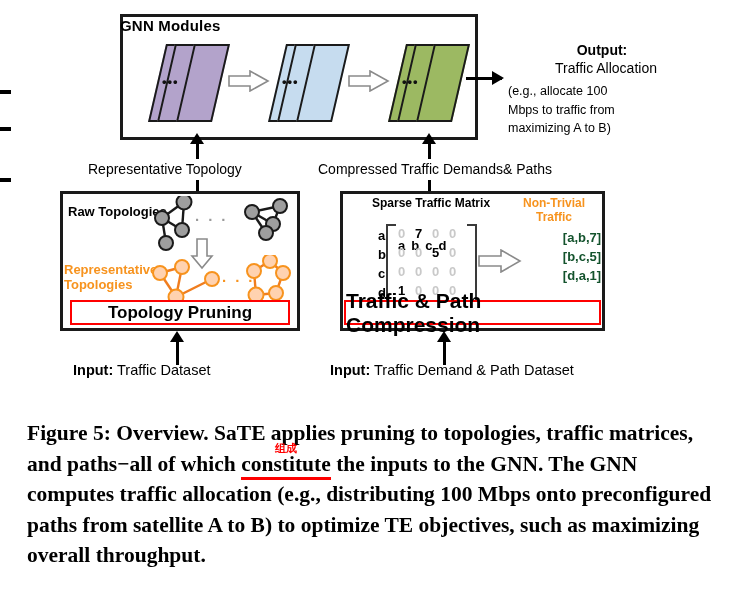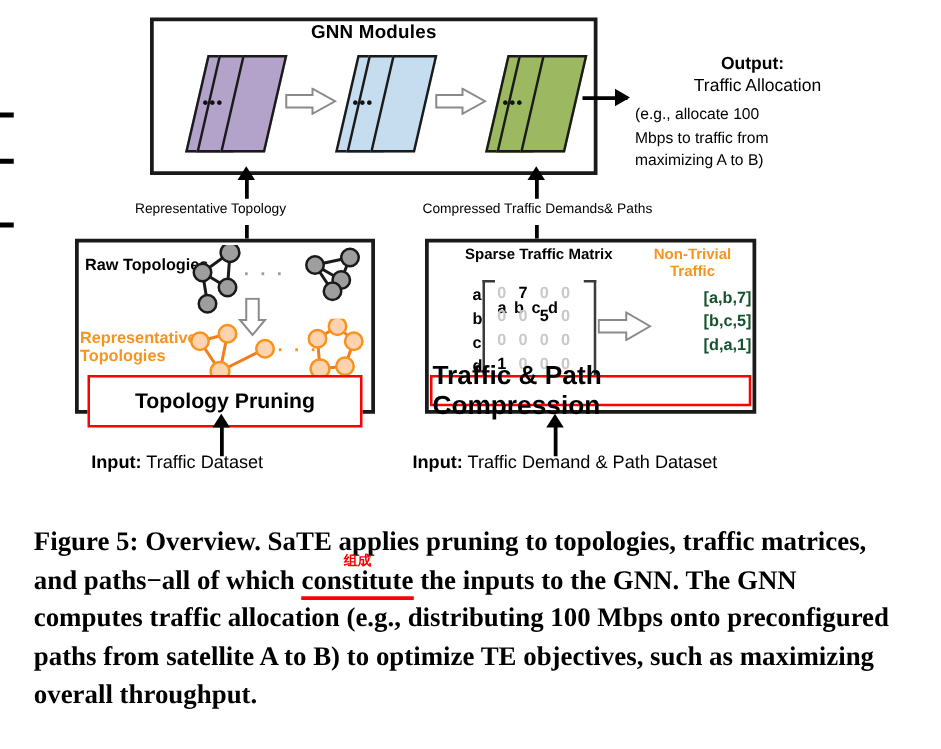--- a/index.html
+++ b/index.html
@@ -7,21 +7,21 @@
        font-family:"Liberation Sans",sans-serif;color:#000;}
   .abs{position:absolute;}
   .fig{position:absolute;left:0;top:0;width:753px;height:400px;}
 
   
   .edge-dash{position:absolute;left:0;width:11px;height:4px;background:#000;}
 
   
   .gnn-box{position:absolute;left:120px;top:14px;width:358px;height:126px;
            border:3px solid #1a1a1a;background:#fff;box-sizing:border-box;}
-  .gnn-title{position:absolute;left:120px;top:17px;width:358px;text-align:center;
+  .gnn-title{position:absolute;left:120px;top:17px;width:358px;text-align:left;
              font-size:15px;font-weight:bold;letter-spacing:.2px;}
 
   
   .stack{position:absolute;top:44px;width:74px;height:78px;}
   .sheet{position:absolute;top:0;width:30px;height:78px;
          border:2px solid #1a1a1a;box-sizing:border-box;
          transform:skewX(-13deg);transform-origin:bottom left;}
   .sheet.s1{left:0;}
   .sheet.s2{left:9px;}
   .sheet.s3{left:28px;width:36px;}
@@ -45,21 +45,21 @@
   .out-sub{position:absolute;left:506px;top:60px;width:200px;text-align:center;
            font-size:14px;}
   .out-lines{position:absolute;left:508px;top:82px;width:210px;font-size:12.5px;
              line-height:18.5px;}
 
   
   .up-arrow{position:absolute;width:3px;background:#000;}
   .up-arrow:before{content:"";position:absolute;left:-6px;top:-9px;
      border-bottom:11px solid #000;border-left:7.5px solid transparent;border-right:7.5px solid transparent;}
   .tick{position:absolute;width:3px;background:#000;}
-  .conn-label{position:absolute;font-size:11px;white-space:nowrap;margin-left:20px;}
+  .conn-label{position:absolute;font-size:14px;white-space:nowrap;}
 
   
   .panel{position:absolute;border:3px solid #1a1a1a;background:#fff;box-sizing:border-box;}
   .panelL{left:60px;top:191px;width:240px;height:140px;}
   .panelR{left:340px;top:191px;width:265px;height:140px;}
   .redbar{position:absolute;border:2.5px solid #ff0000;background:#fff;
           box-sizing:border-box;display:flex;align-items:center;justify-content:center;
           font-weight:bold;color:#000;}
 
   .lbl-raw{position:absolute;left:68px;top:204px;font-size:13px;font-weight:bold;}
@@ -223,21 +223,21 @@
     <g fill="#ffd2b0" stroke="#f7931e" stroke-width="2">
       <circle cx="104" cy="16" r="7"></circle>
         <circle cx="120" cy="6" r="7"></circle>
       <circle cx="133" cy="18" r="7"></circle>
         <circle cx="126" cy="38" r="7"></circle>
       <circle cx="106" cy="40" r="7.5"></circle>
     </g>
   </svg>
   <div class="dots-mid orange" style="left:222px;top:272px">· · ·</div>
 
-  <div class="redbar" style="left:70px;top:300px;width:220px;height:42px;font-size:17px;">Topology Pruning</div>
+  <div class="redbar" style="left:70px;top:300px;width:220px;height:25px;font-size:17px;">Topology Pruning</div>
 
   <div class="panel panelR"></div>
 
   <div class="mat-title">Sparse Traffic Matrix</div>
 
   <div class="mat-cols">
     <span>a</span><span>b</span><span>c</span><span>d</span>
   </div>
 
   <div class="mat-rows">

